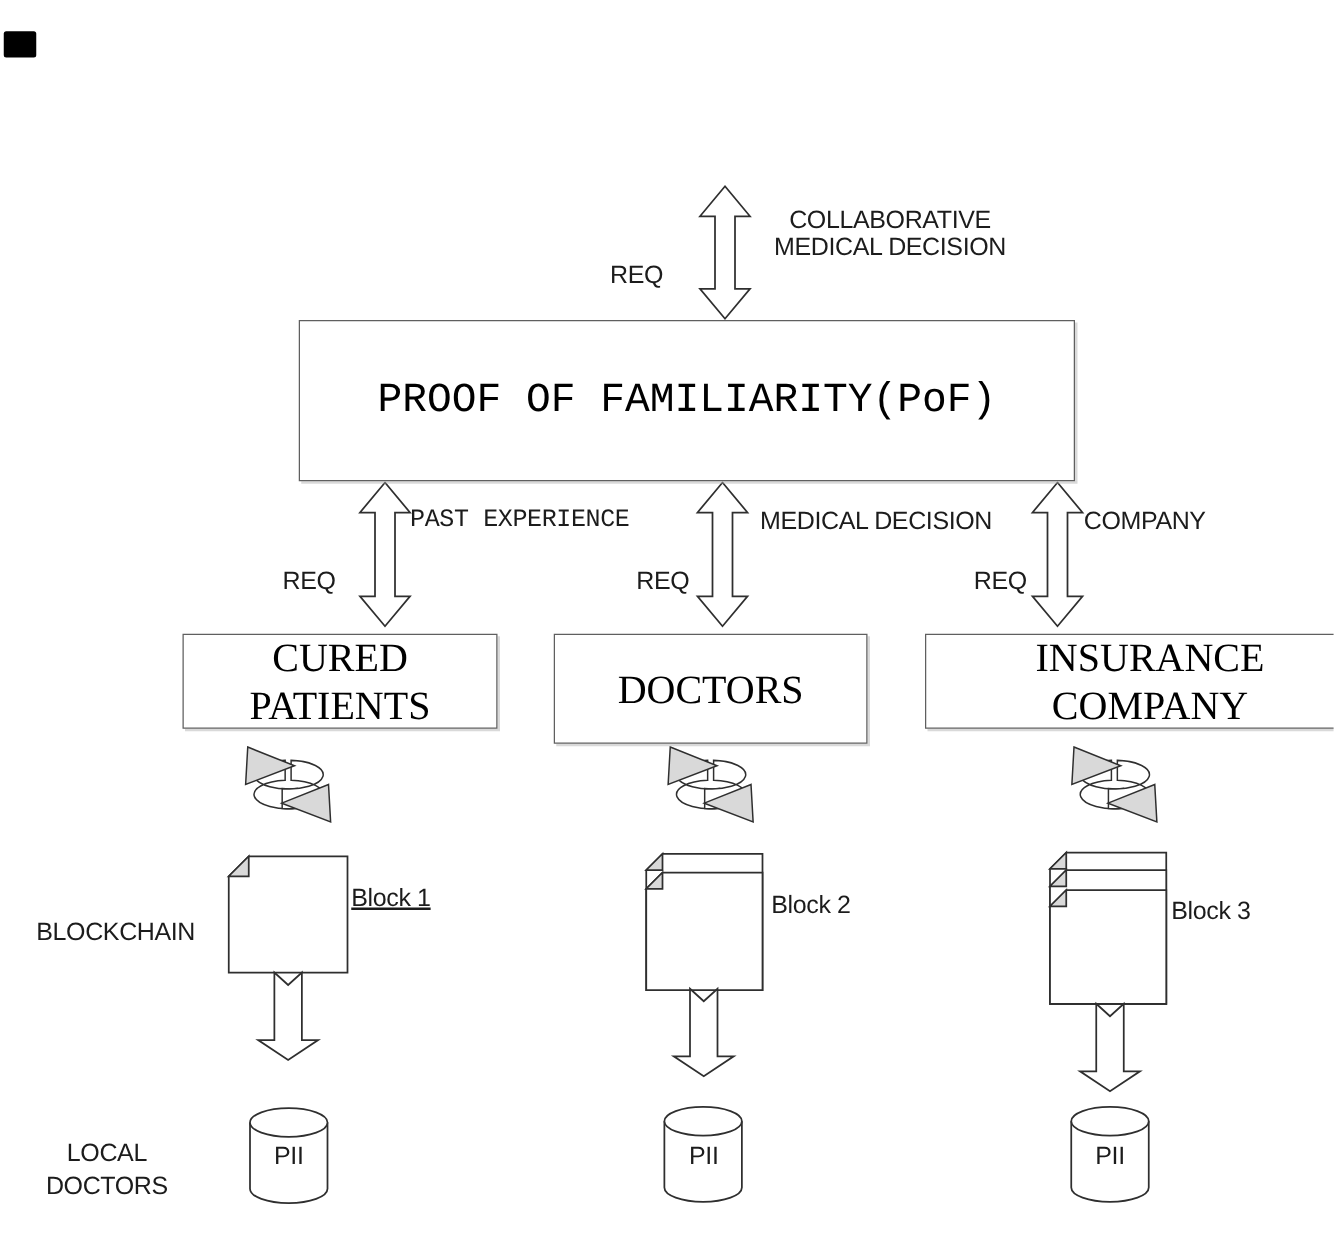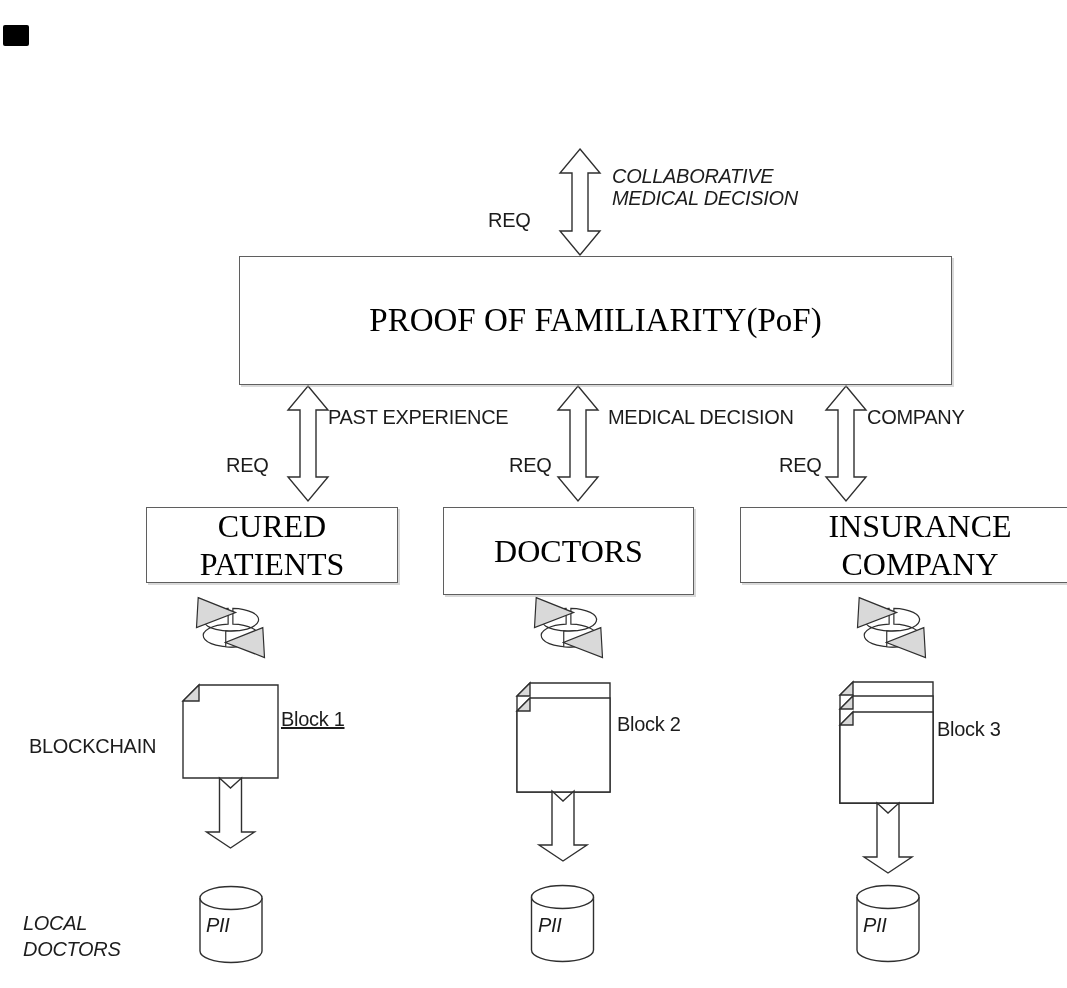--- a/index.html
+++ b/index.html
@@ -8,21 +8,21 @@
   .gfx{position:absolute;left:0;top:0;}
   .corner-mark{position:absolute;left:3px;top:25px;width:26px;height:21px;background:#000;border-radius:2px;}
   .nodebox{position:absolute;display:flex;align-items:center;justify-content:center;
            border:1.5px solid #5f5f5f;box-shadow:2px 2px 0 rgba(170,170,170,.45);
            font-family:"Liberation Serif",serif;color:#000;text-align:center;
            white-space:pre-line;background:#fff;box-sizing:border-box;}
   .nodebox.big{font-size:33px;}
   .nodebox.sub{font-size:32px;line-height:38px;}
   .lbl{position:absolute;font-size:20px;letter-spacing:-0.3px;line-height:22px;
        color:#1c1c1c;white-space:pre-line;}
-  .lbl.center{text-align:left;font-style:italic;}
+  .lbl.center{text-align:center;}
 </style>
 </head>
 <body>
 
 <div class="canvas">
 
   <div class="corner-mark"></div>
 
   <svg class="gfx" width="1067" height="988" viewBox="0 0 1067 988" fill="none" stroke="#2f2f2f" stroke-width="1.4">
     <defs>
@@ -79,32 +79,32 @@
 
     <use href="#downarrow" x="230.5" y="778"></use>
     <use href="#downarrow" x="563" y="791"></use>
     <use href="#downarrow" x="888" y="803"></use>
 
     <use href="#cylinder" x="231" y="898"></use>
     <use href="#cylinder" x="562.5" y="897"></use>
     <use href="#cylinder" x="888" y="897"></use>
   </svg>
 
-  <div class="nodebox big" style="left:239px;top:256px;width:713px;height:129px;">PROOF OF FAMILIARITY(PoF)</div>
+  <div class="nodebox big" style="left:239px;top:256px;width:621px;height:129px;font-family:Liberation Mono, monospace;">PROOF OF FAMILIARITY(PoF)</div>
   <div class="nodebox sub" style="left:146px;top:507px;width:252px;height:76px;">CURED
 PATIENTS</div>
   <div class="nodebox sub" style="left:443px;top:507px;width:251px;height:88px;">DOCTORS</div>
   <div class="nodebox sub" style="left:740px;top:507px;width:360px;height:76px;">INSURANCE
 COMPANY</div>
 
   <div class="lbl" style="left:488px;top:209px;">REQ</div>
   <div class="lbl center" style="left:612px;top:165px;width:200px;">COLLABORATIVE
 MEDICAL DECISION</div>
 
-  <div class="lbl" style="left:328px;top:406px;">PAST EXPERIENCE</div>
+  <div class="lbl" style="left:328px;top:406px;font-family:Liberation Mono, monospace;">PAST EXPERIENCE</div>
   <div class="lbl" style="left:226px;top:454px;">REQ</div>
 
   <div class="lbl" style="left:608px;top:406px;">MEDICAL DECISION</div>
   <div class="lbl" style="left:509px;top:454px;">REQ</div>
 
   <div class="lbl" style="left:867px;top:406px;">COMPANY</div>
   <div class="lbl" style="left:779px;top:454px;">REQ</div>
 
   <div class="lbl" style="left:29px;top:735px;">BLOCKCHAIN</div>
   <div class="lbl center" style="left:23px;top:910px;width:125px;line-height:26px;">LOCAL

